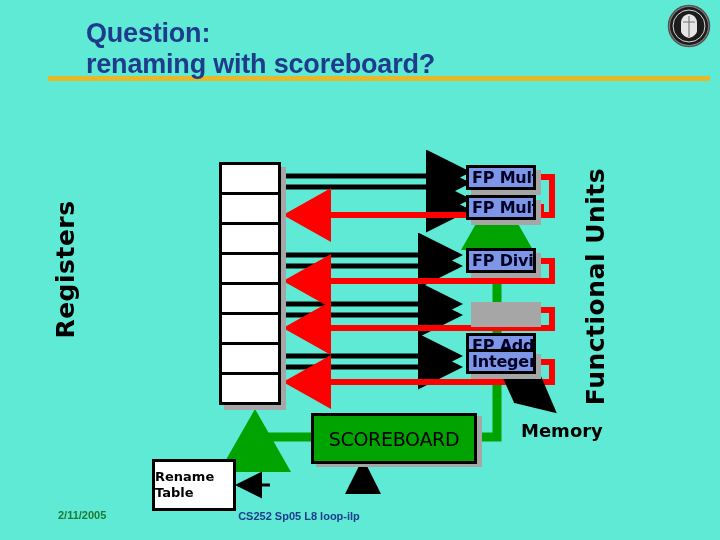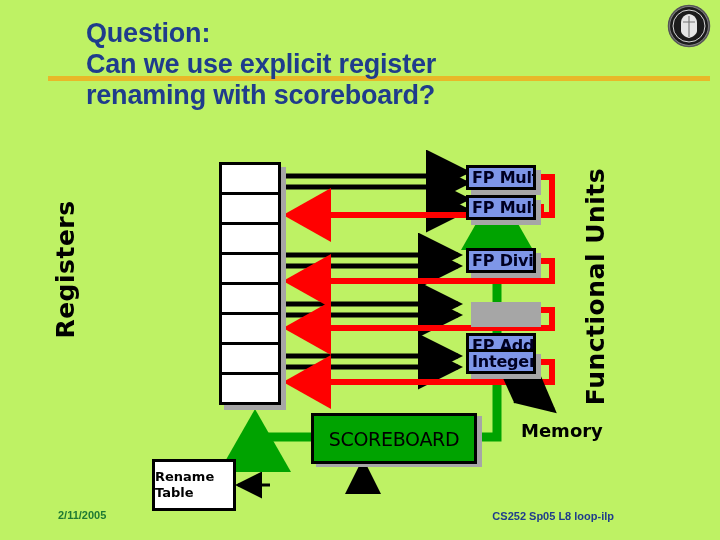--- a/index.html
+++ b/index.html
@@ -7,21 +7,21 @@
     padding: 0;
     background: #ffffff;
   }
   body {
     font-family: "Liberation Sans", sans-serif;
   }
   #slide {
     position: relative;
     width: 720px;
     height: 540px;
-    background: #bef264;
+    background: #5eead4;
     overflow: hidden;
   }
 
   
   #title-block {
     position: absolute;
     left: 86px;
     top: 18px;
     width: 560px;
     z-index: 6;
@@ -230,27 +230,26 @@
     font-weight: bold;
     font-size: 11px;
     color: #1F7A33;
     z-index: 6;
   }
   #footer-center {
     position: absolute;
     left: 0;
     top: 510px;
     width: 598px;
-    text-align: right;
+    text-align: center;
     font-family: "Liberation Sans", sans-serif;
     font-weight: bold;
     font-size: 11px;
     color: #1F3C8C;
     z-index: 6;
-    padding-left: 16px;
   }
   #footer-page {
     position: absolute;
     right: 53px;
     top: 509px;
     font-family: "Liberation Sans", sans-serif;
     font-weight: bold;
     font-size: 11px;
     color: #1F7A33;
     z-index: 6;
@@ -259,21 +258,20 @@
 </style>
 </head>
 <body>
 
 <div id="slide">
 
   <div id="gold-rule"></div>
 
   <div id="title-block">
     <div class="title-line">Question:</div>
-    <div class="title-line">Can we use explicit register</div>
     <div class="title-line">renaming with scoreboard?</div>
   </div>
 
   <svg id="seal" viewBox="0 0 46 46">
     <circle cx="23" cy="23" r="21" fill="#8a8a8a"></circle>
     <circle cx="23" cy="23" r="19" fill="#1c1c1c"></circle>
     <circle cx="23" cy="23" r="16" fill="none" stroke="#d8d8d8" stroke-width="1"></circle>
     <path d="M23 11 C17 12 15 16 15 20 L15 28 C15 31 19 34 23 35 C27 34 31 31 31 28 L31 20 C31 16 29 12 23 11 Z" fill="#e6e6e6"></path>
     <path d="M23 13 L23 34" stroke="#666" stroke-width="1"></path>
     <path d="M17 19 L29 19" stroke="#777" stroke-width="1"></path>

